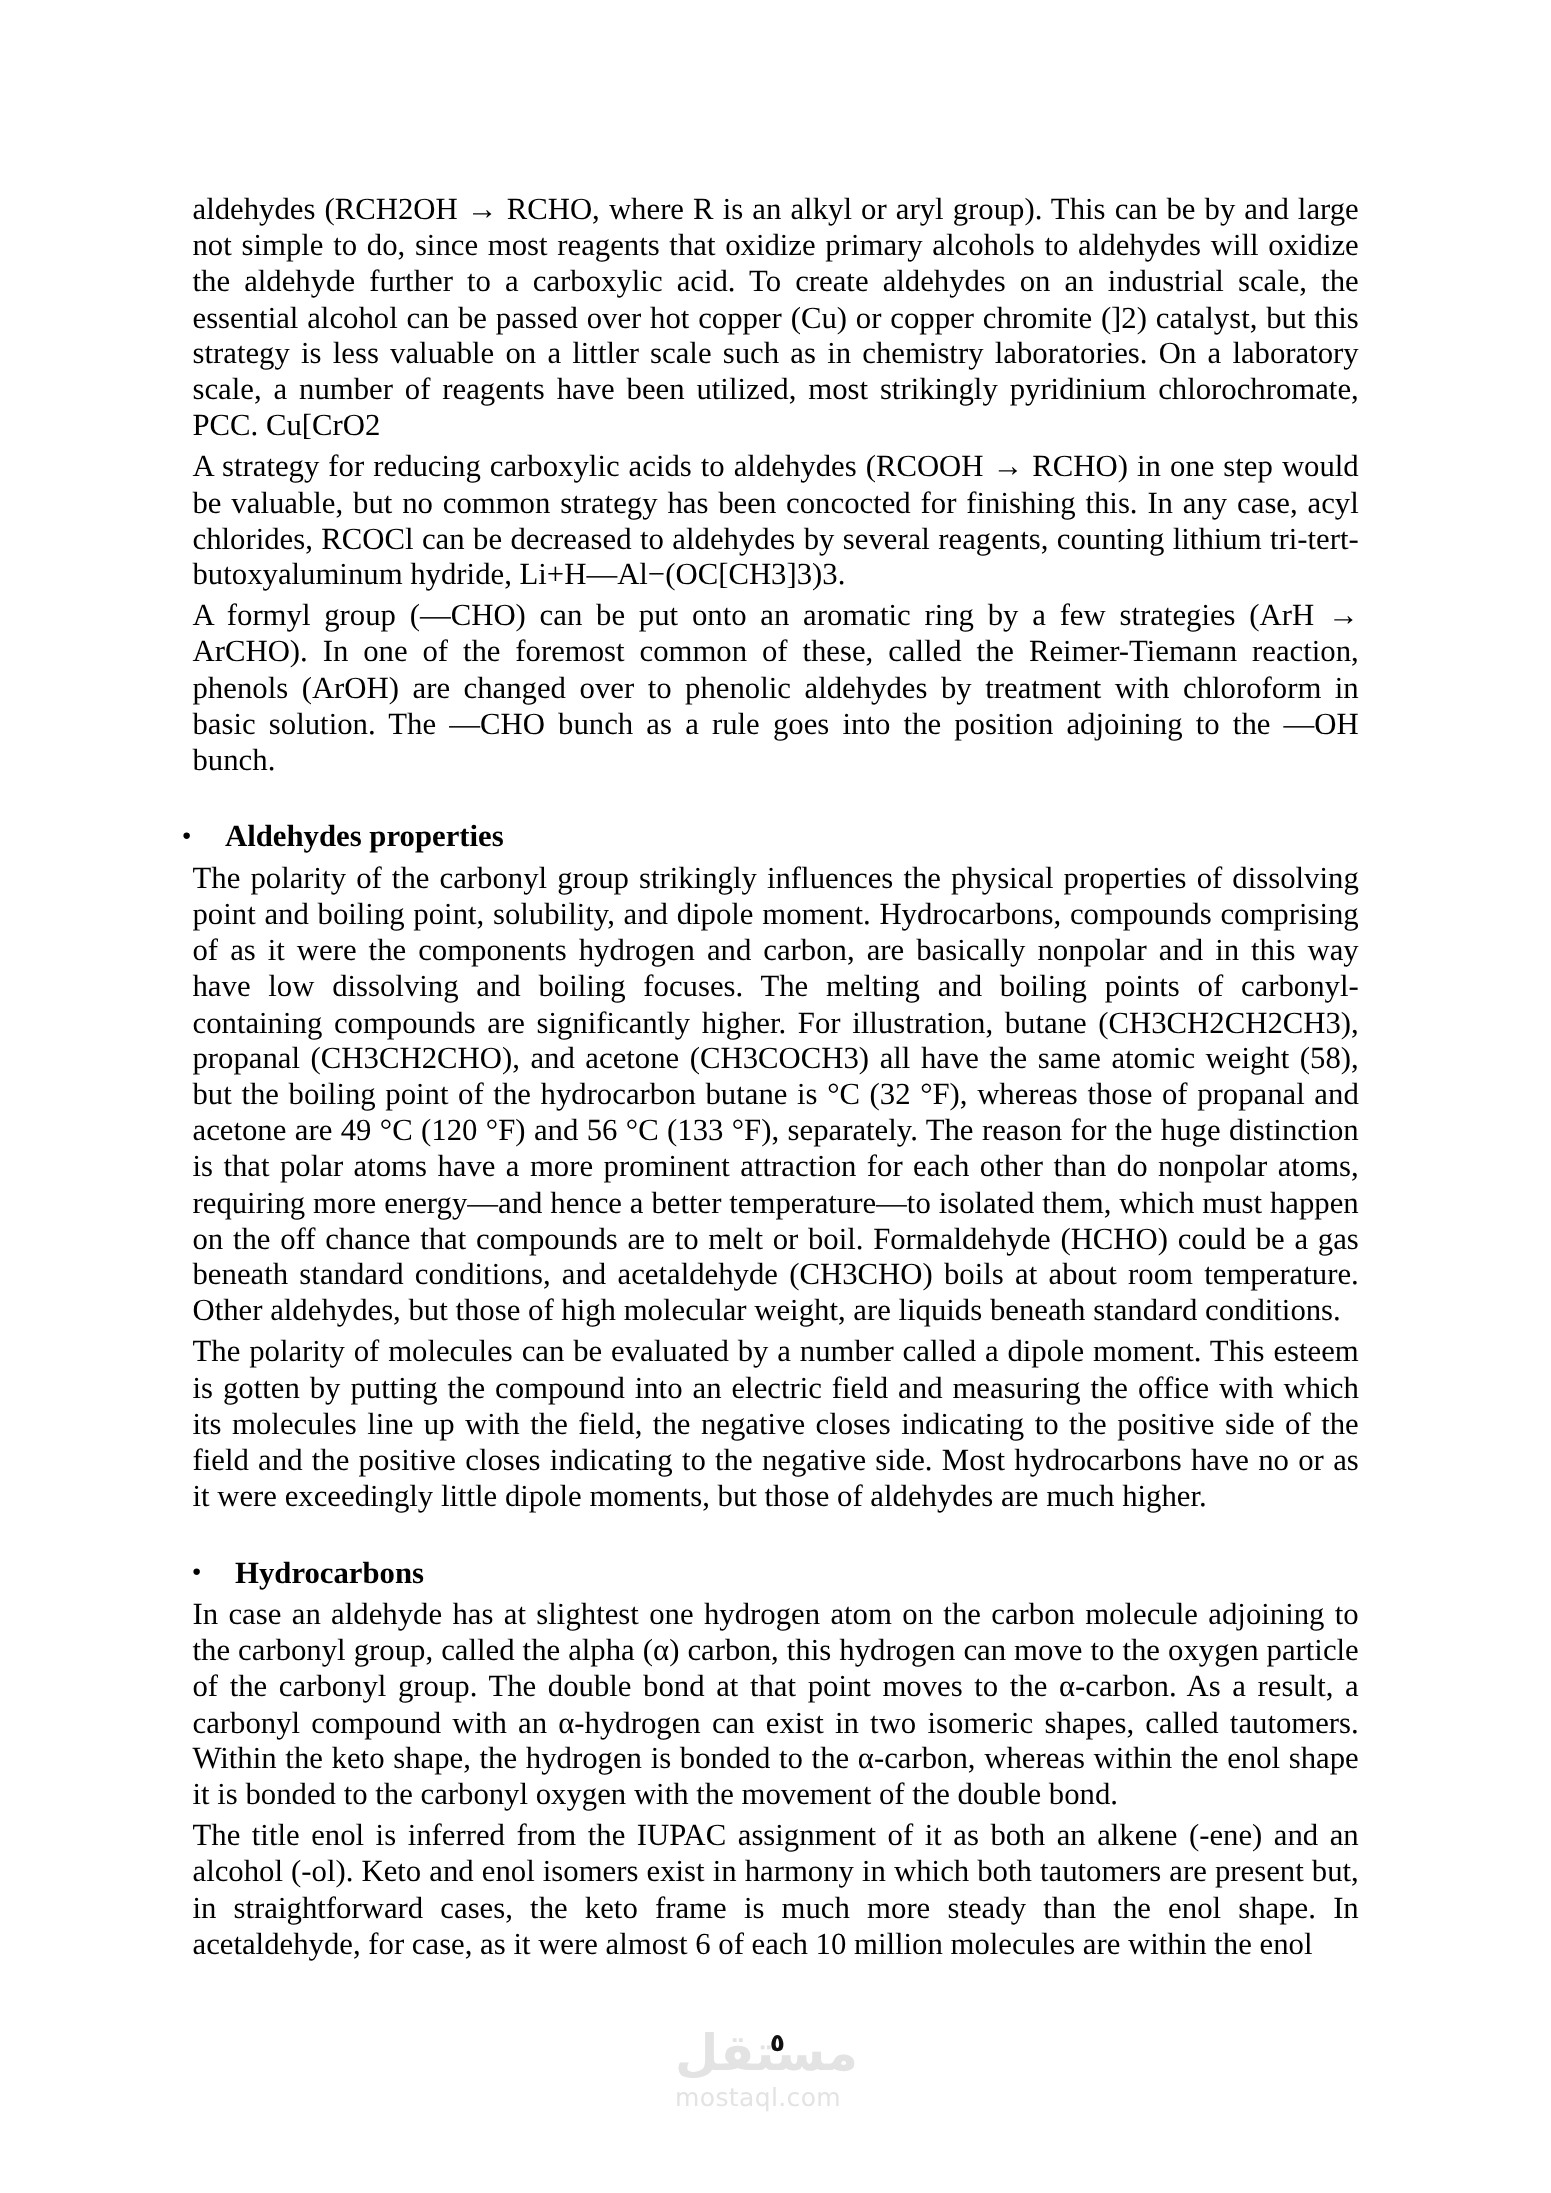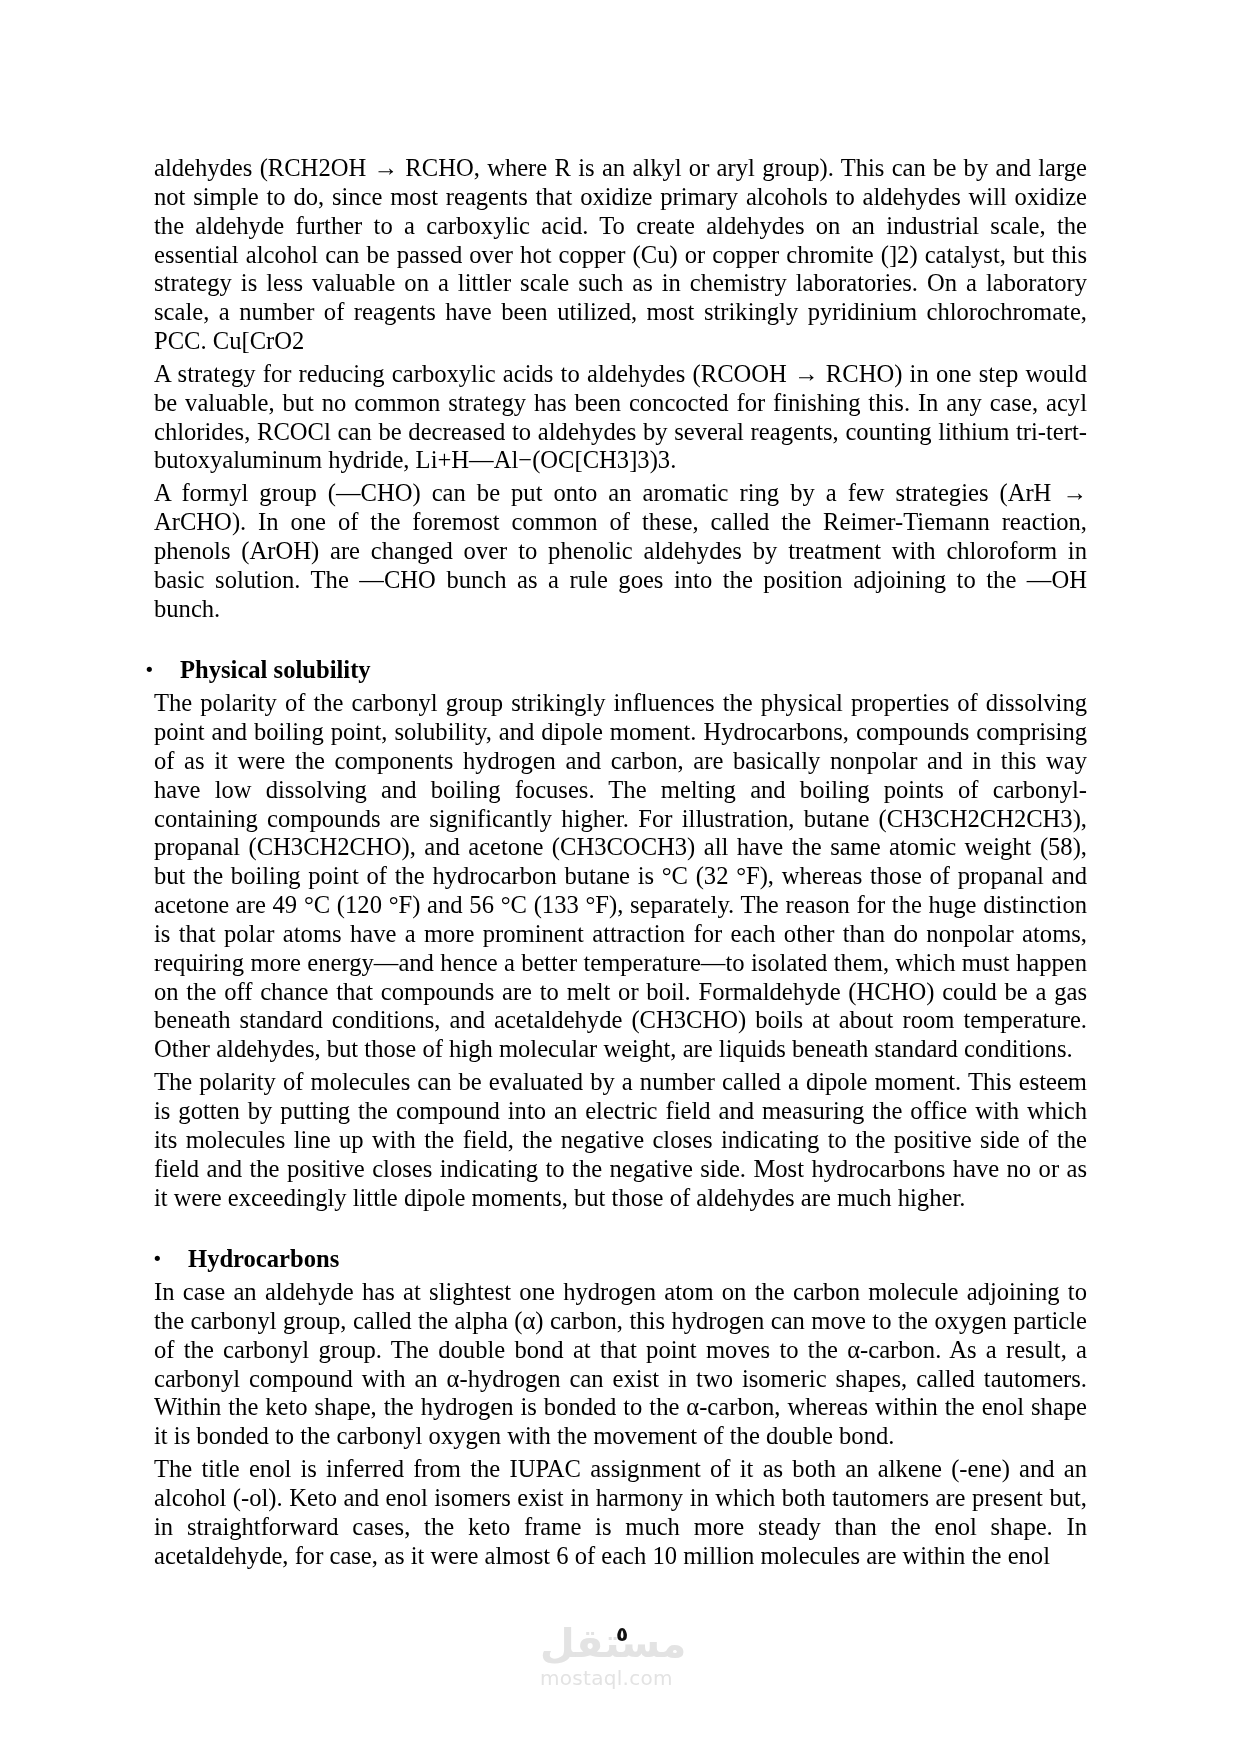--- a/index.html
+++ b/index.html
@@ -96,21 +96,21 @@
 <div class="page-body">
   <p class="para">aldehydes (RCH2OH → RCHO, where R is an alkyl or aryl group). This can be by and large not simple to do, since most reagents that oxidize primary alcohols to aldehydes will oxidize the aldehyde further to a carboxylic acid. To create aldehydes on an industrial scale, the essential alcohol can be passed over hot copper (Cu) or copper chromite (]2) catalyst, but this strategy is less valuable on a littler scale such as in chemistry laboratories. On a laboratory scale, a number of reagents have been utilized, most strikingly pyridinium chlorochromate, PCC. Cu[CrO2</p>
   <p class="para">A strategy for reducing carboxylic acids to aldehydes (RCOOH → RCHO) in one step would be valuable, but no common strategy has been concocted for finishing this. In any case, acyl chlorides, RCOCl can be decreased to aldehydes by several reagents, counting lithium tri-tert-butoxyaluminum hydride, Li+H―Al−(OC[CH3]3)3.</p>
   <p class="para">A formyl group (―CHO) can be put onto an aromatic ring by a few strategies (ArH → ArCHO). In one of the foremost common of these, called the Reimer-Tiemann reaction, phenols (ArOH) are changed over to phenolic aldehydes by treatment with chloroform in basic solution. The ―CHO bunch as a rule goes into the position adjoining to the ―OH bunch.</p>
 
   <div class="blank"></div>
 
 
   <p class="bullet-heading">
     <span class="bullet">•</span>
-    <span>Physical solubility</span>
+    <span>Aldehydes properties</span>
   </p>
   <p class="para">The polarity of the carbonyl group strikingly influences the physical properties of dissolving point and boiling point, solubility, and dipole moment. Hydrocarbons, compounds comprising of as it were the components hydrogen and carbon, are basically nonpolar and in this way have low dissolving and boiling focuses. The melting and boiling points of carbonyl-containing compounds are significantly higher. For illustration, butane (CH3CH2CH2CH3), propanal (CH3CH2CHO), and acetone (CH3COCH3) all have the same atomic weight (58), but the boiling point of the hydrocarbon butane is °C (32 °F), whereas those of propanal and acetone are 49 °C (120 °F) and 56 °C (133 °F), separately. The reason for the huge distinction is that polar atoms have a more prominent attraction for each other than do nonpolar atoms, requiring more energy—and hence a better temperature—to isolated them, which must happen on the off chance that compounds are to melt or boil. Formaldehyde (HCHO) could be a gas beneath standard conditions, and acetaldehyde (CH3CHO) boils at about room temperature. Other aldehydes, but those of high molecular weight, are liquids beneath standard conditions.</p>
   <p class="para">The polarity of molecules can be evaluated by a number called a dipole moment. This esteem is gotten by putting the compound into an electric field and measuring the office with which its molecules line up with the field, the negative closes indicating to the positive side of the field and the positive closes indicating to the negative side. Most hydrocarbons have no or as it were exceedingly little dipole moments, but those of aldehydes are much higher.</p>
 
   <div class="blank"></div>
 
   <p class="bullet-heading indent">
     <span class="bullet">•</span>
     <span>Hydrocarbons</span>
   </p>

